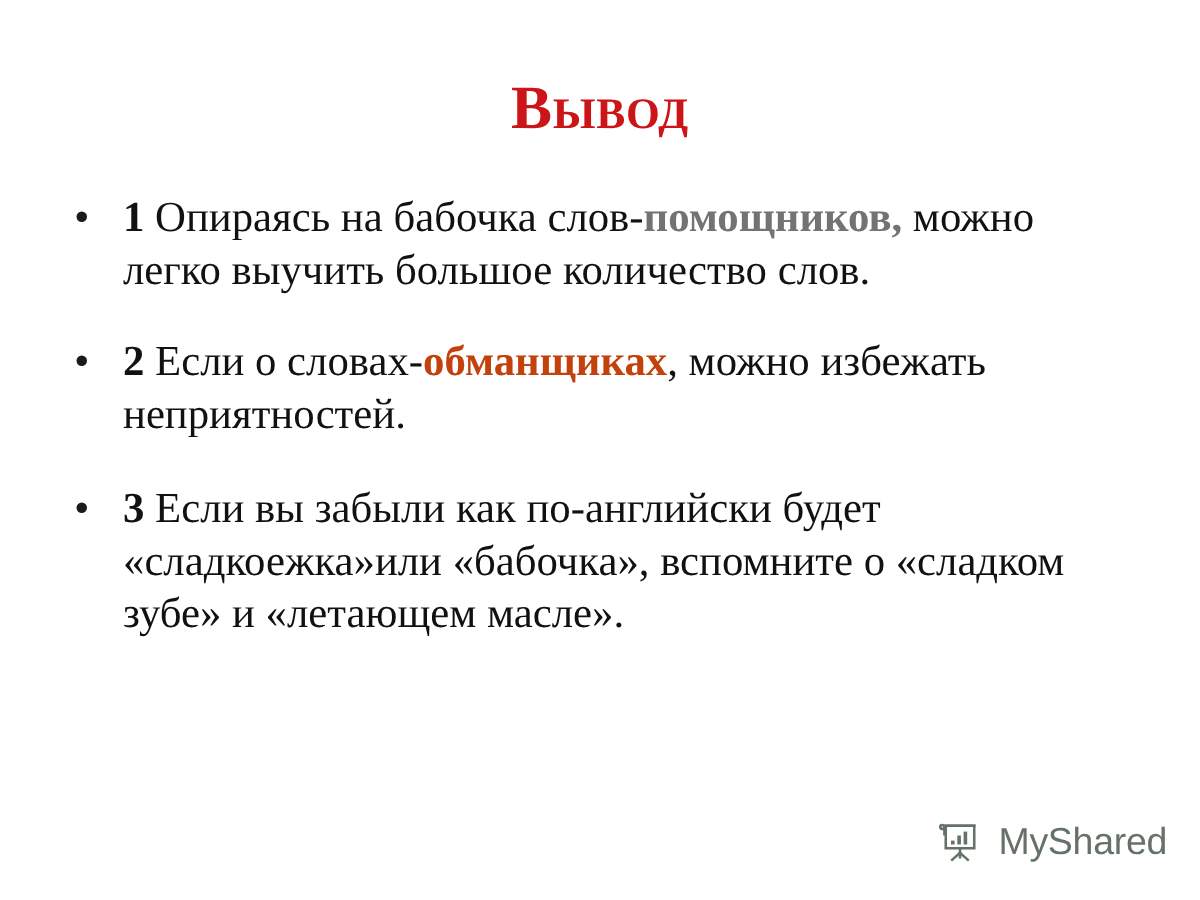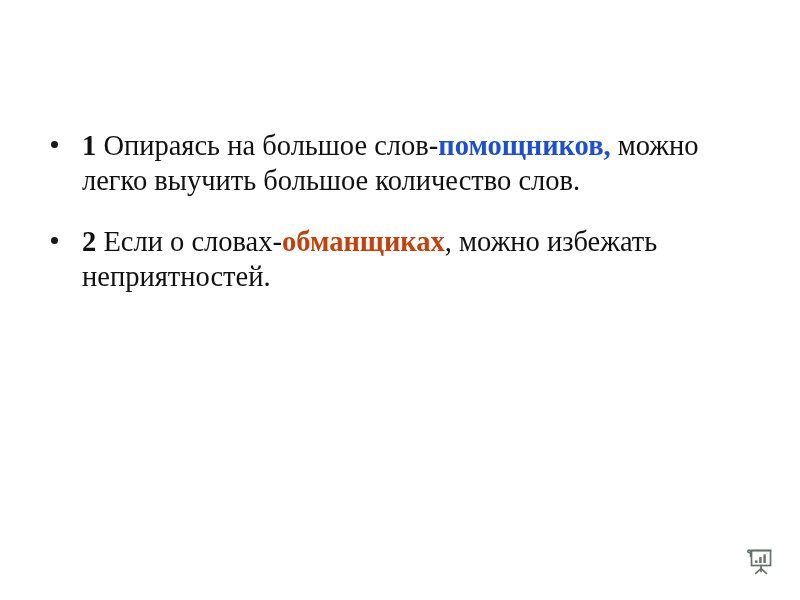--- a/index.html
+++ b/index.html
@@ -78,21 +78,21 @@
   }
   .bullet-item .num {
     font-weight: bold;
     color: #111111;
   }
   .txt {
     color: #111111;
   }
   .accent-red {
     font-weight: bold;
-    color: #1d4ed8;
+    color: #737373;
   }
   .accent-blue {
     font-weight: bold;
     color: #c2410c;
   }
 
   
   .item-1 { margin-bottom: 26px; }
   .item-2 { margin-bottom: 28px; }
 
@@ -119,31 +119,37 @@
     color: #5d6b60;
     letter-spacing: -0.2px;
     white-space: nowrap;
   }
 </style>
 </head>
 <body>
 
 <div class="slide">
 
+  <div class="title-wrap">
+    <h1 class="slide-title">Вывод</h1>
+  </div>
 
   <div class="body-list">
 
     <p class="bullet-item item-1">
-      <span class="dot"></span><span class="num">1 </span><span class="txt">Опираясь на большое слов-</span><span class="accent-red">помощников,</span><span class="txt"> можно легко выучить большое количество слов.</span>
+      <span class="dot"></span><span class="num">1 </span><span class="txt">Опираясь на бабочка слов-</span><span class="accent-red">помощников,</span><span class="txt"> можно легко выучить большое количество слов.</span>
     </p>
 
     <p class="bullet-item item-2">
       <span class="dot"></span><span class="num">2 </span><span class="txt">Если о словах-</span><span class="accent-blue">обманщиках</span><span class="txt">, можно избежать неприятностей.</span>
     </p>
 
+    <p class="bullet-item item-3">
+      <span class="dot"></span><span class="num">3 </span><span class="txt">Если вы забыли как по-английски будет «сладкоежка»или «бабочка», вспомните о «сладком зубе» и «летающем масле».</span>
+    </p>
 
   </div>
 
   <div class="watermark">
     <span class="wm-icon">
       <svg viewBox="0 0 34 34" width="34" height="34" aria-hidden="true">
         <g fill="none" stroke="#5d6b60" stroke-width="1.7" stroke-linecap="square">
 
           <rect x="7.5" y="6.5" width="19" height="15"></rect>
 
@@ -155,15 +161,16 @@
           <path d="M17 24.6 L22.2 29.2"></path>
         </g>
         <g fill="#5d6b60">
 
           <rect x="11.0" y="16.4" width="2.4" height="2.6"></rect>
           <rect x="15.2" y="13.0" width="2.4" height="6.0"></rect>
           <rect x="19.4" y="10.4" width="2.4" height="8.6"></rect>
         </g>
       </svg>
     </span>
+    <span class="wm-text">MyShared</span>
   </div>
 
 </div>
 
 </body></html>

